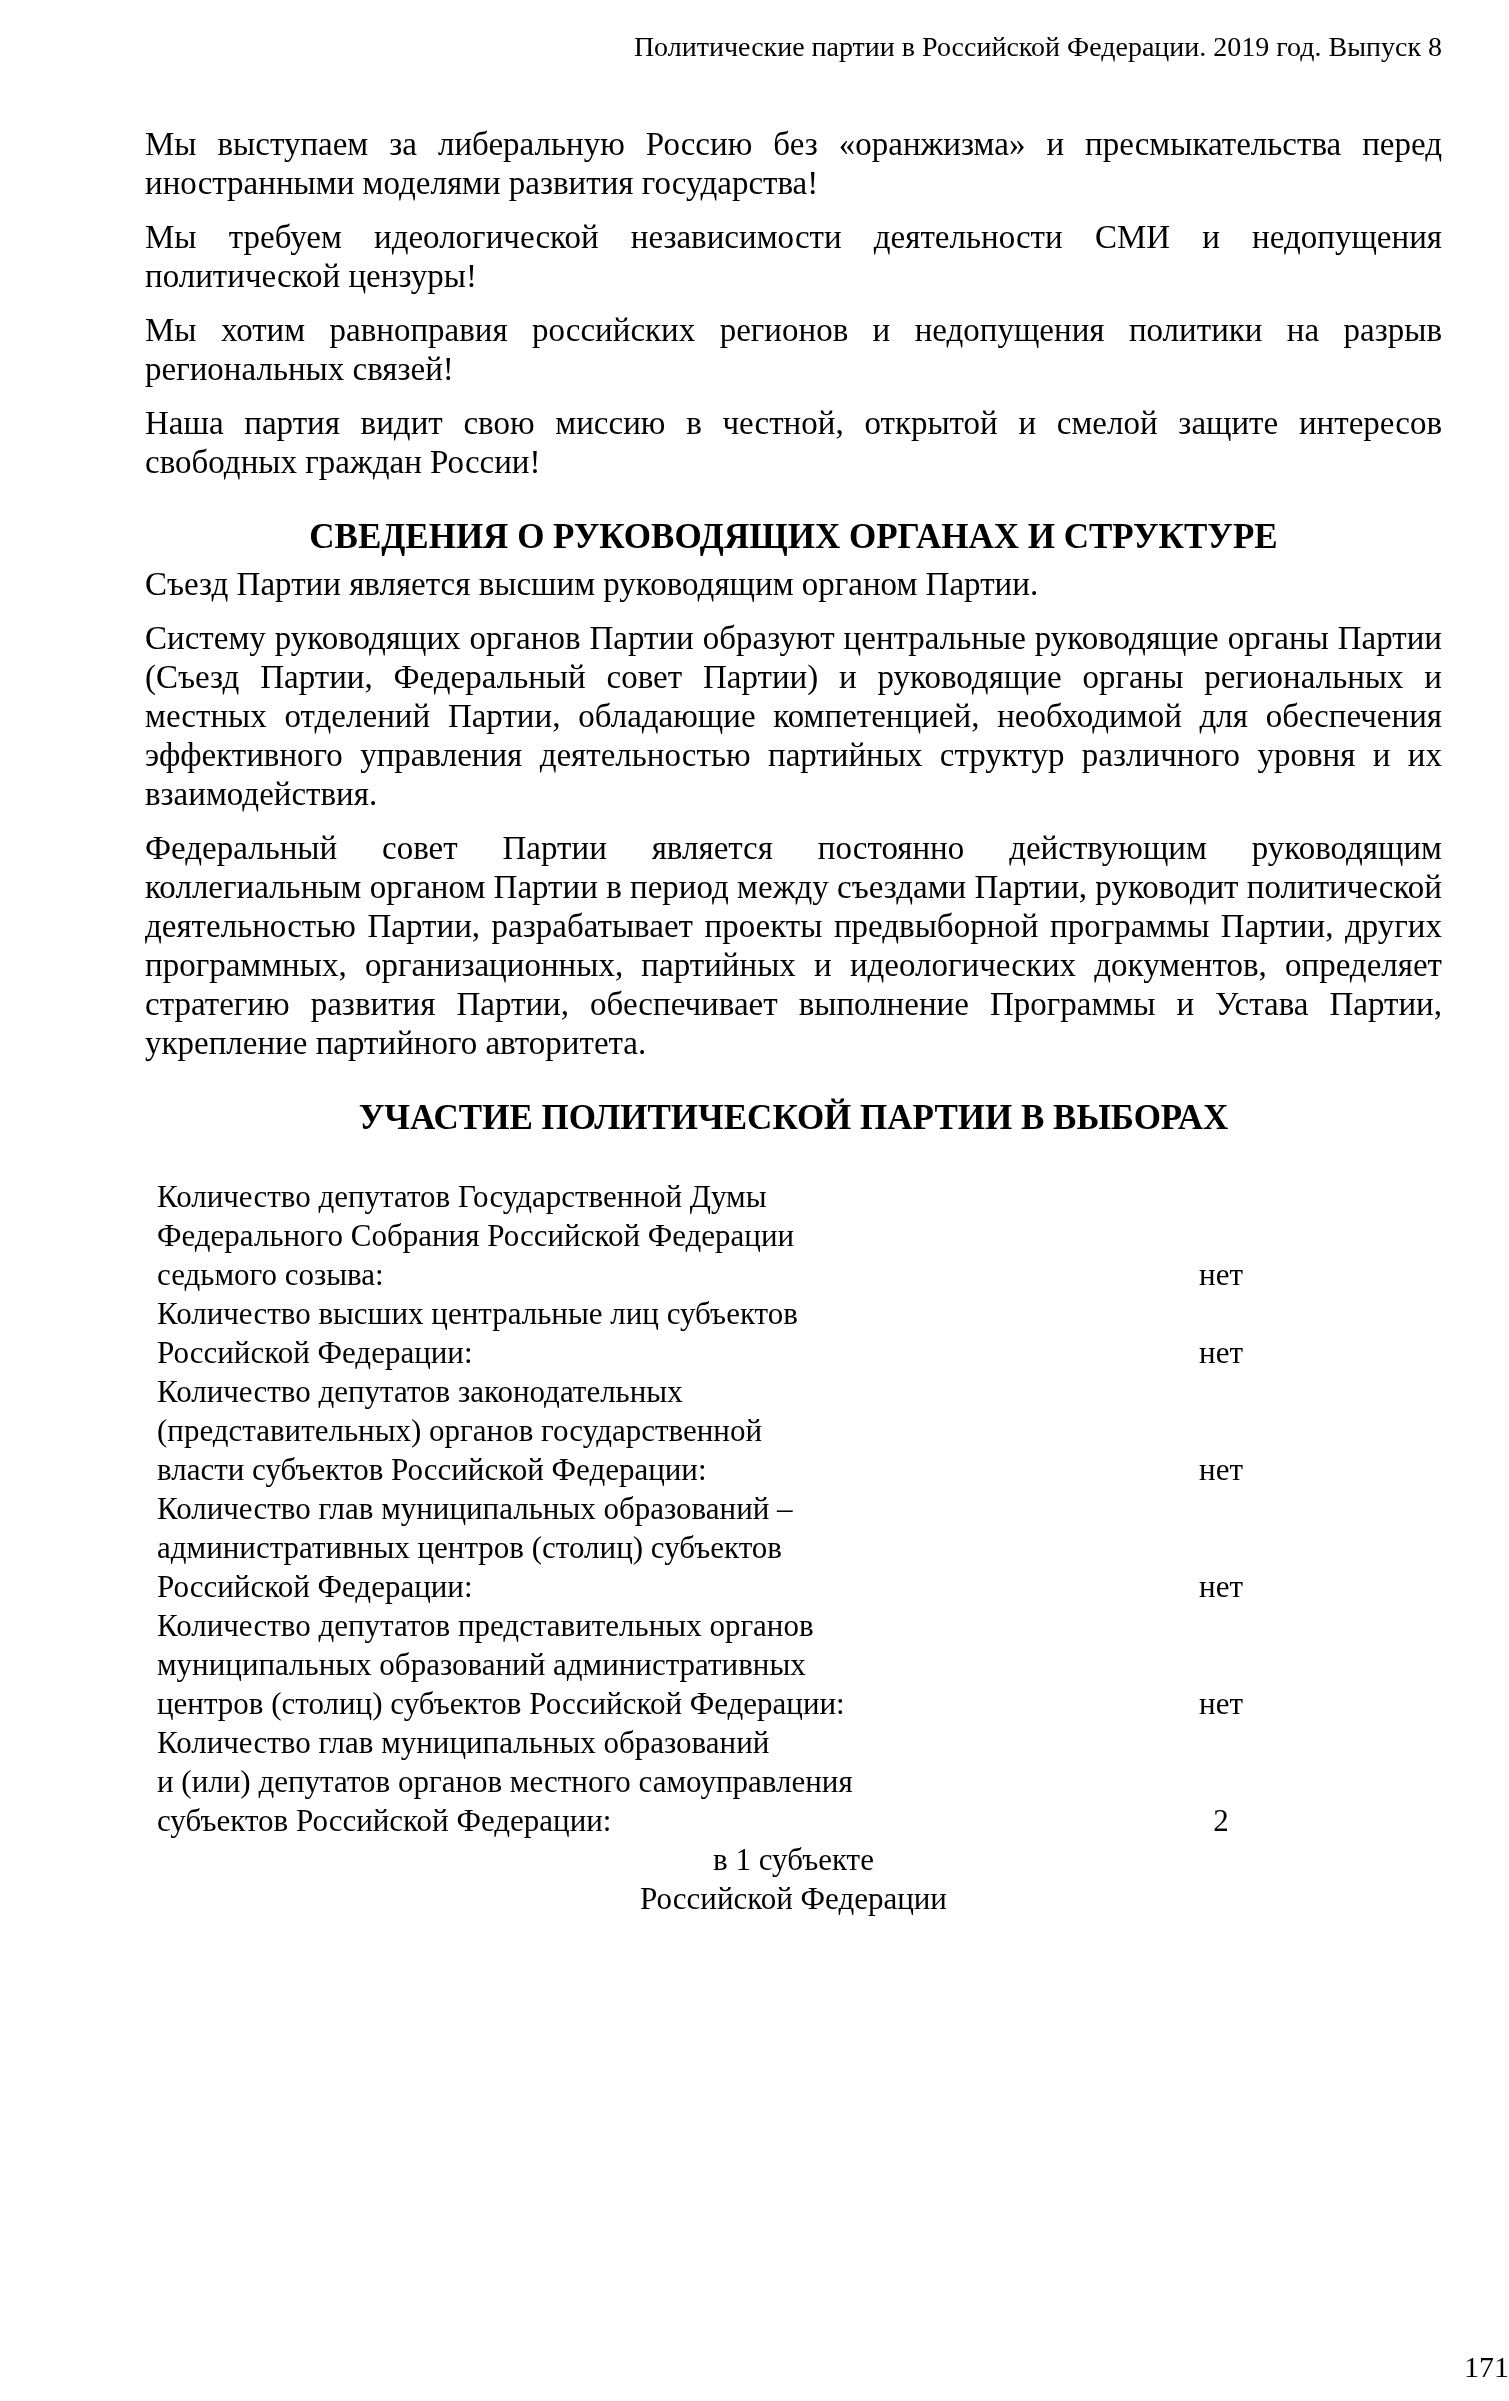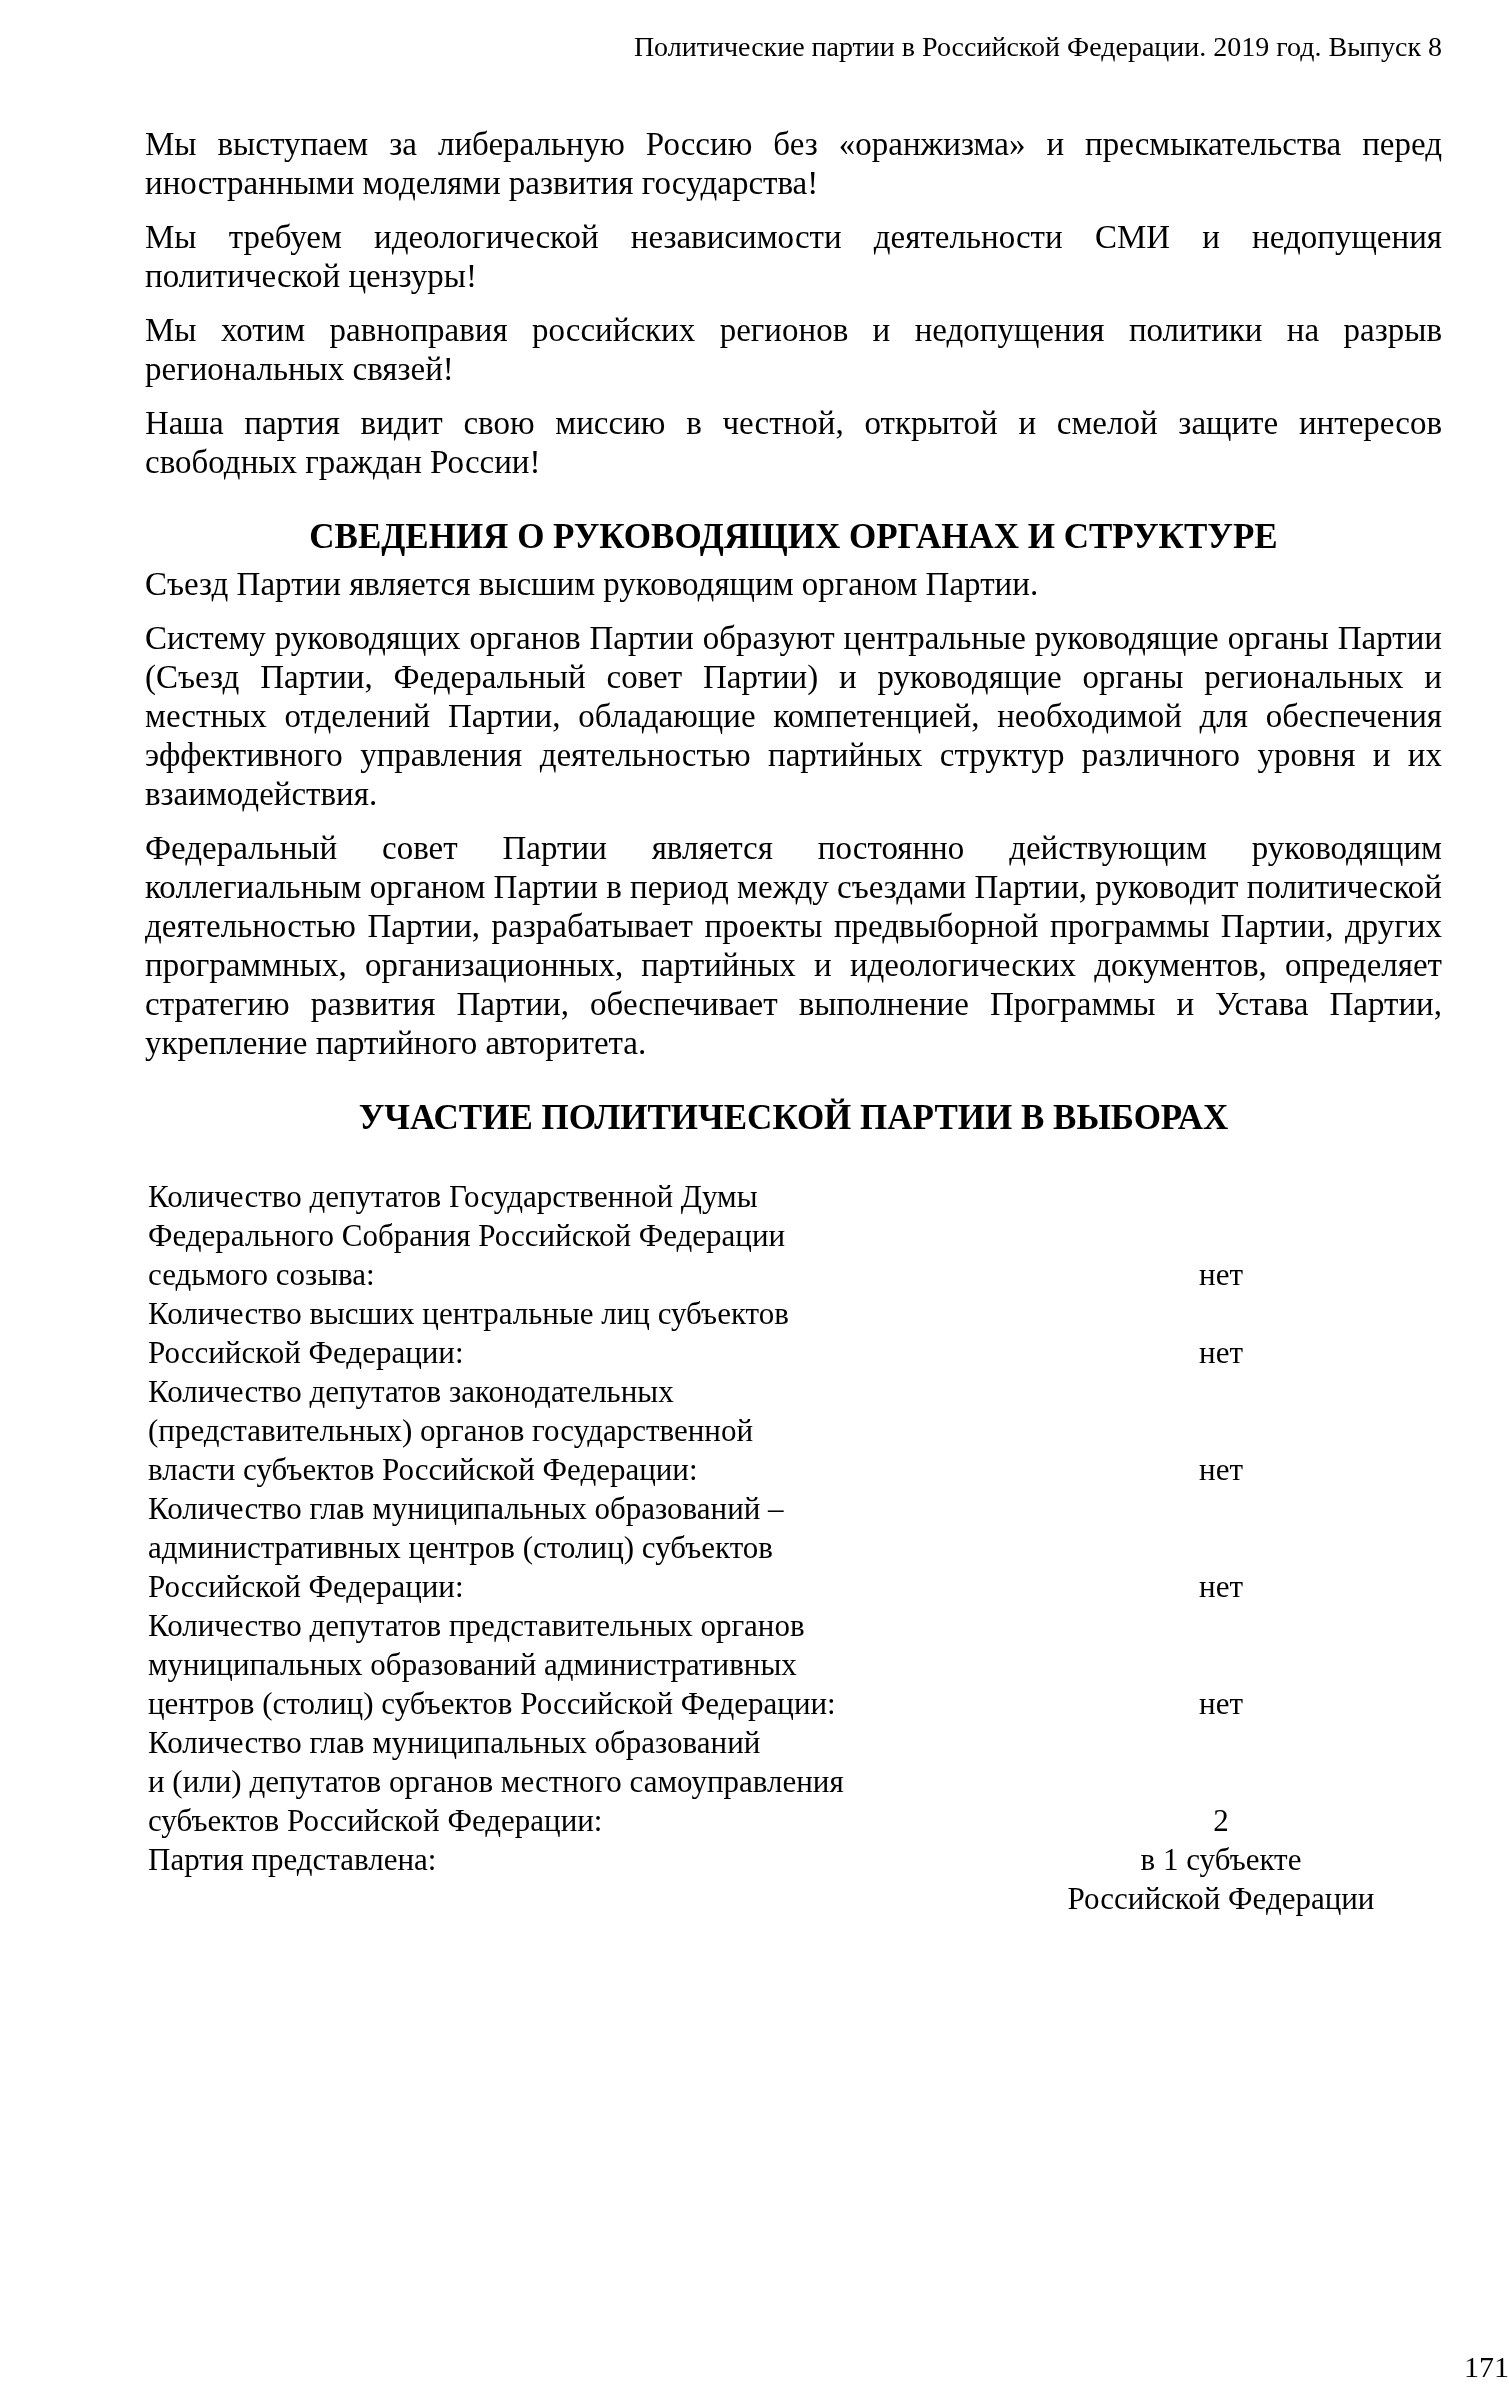--- a/index.html
+++ b/index.html
@@ -40,21 +40,21 @@
     font-size: 35px;
     line-height: 40px;
     font-weight: bold;
     text-align: center;
     margin: 35px 0 8px 0;
   }
   h1.section-title.elections {
     margin: 35px 0 39px 0;
   }
   .kv-table {
-    margin: 3px;
+    margin: 12px;
   }
   .kv-row {
     display: flex;
     align-items: flex-end;
   }
   .kv-row:last-child {
     align-items: flex-start;
   }
   .kv-label {
     width: 855px;
@@ -142,21 +142,20 @@
     </div>
 
     <div class="kv-row">
       <div class="kv-label">Количество глав муниципальных образований
 и (или) депутатов органов местного самоуправления
 субъектов Российской Федерации:</div>
       <div class="kv-value">2</div>
     </div>
 
     <div class="kv-row">
-      <div class="kv-label">Партия представлена:</div>
       <div class="kv-value">в 1 субъекте
 Российской Федерации</div>
     </div>
 
   </div>
 
 </div>
 
 <div class="page-number">171</div>
 

